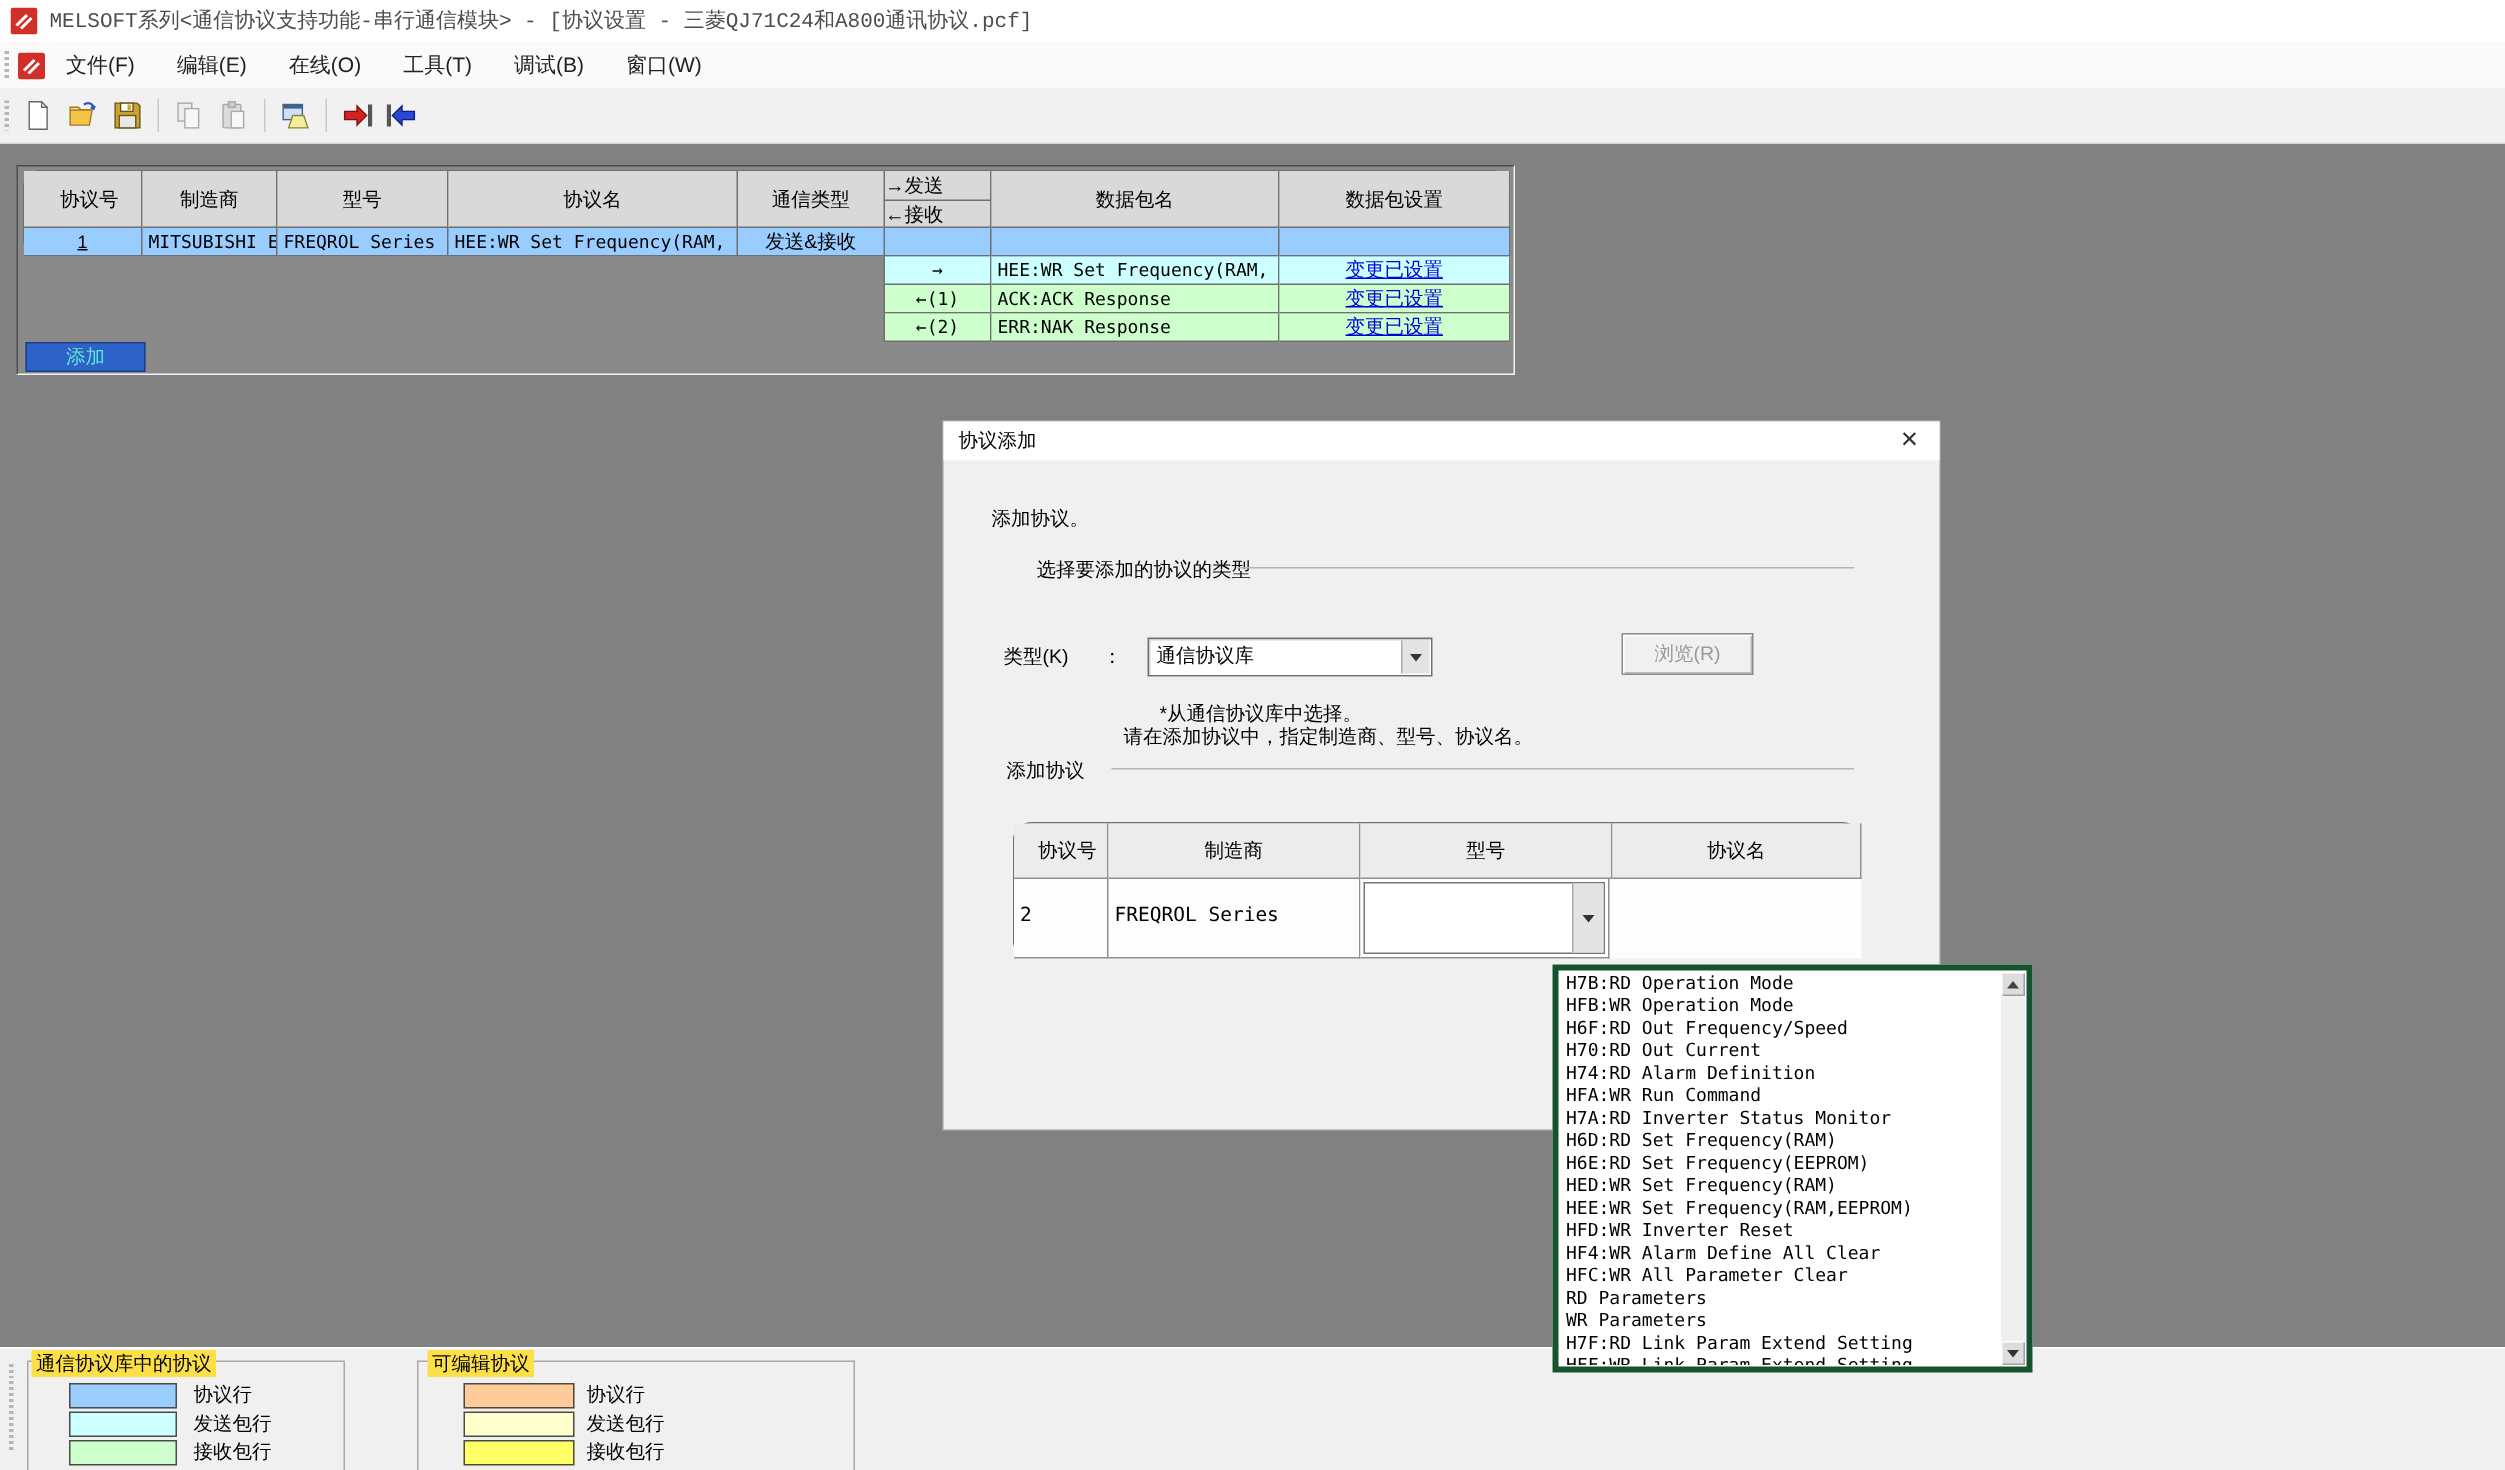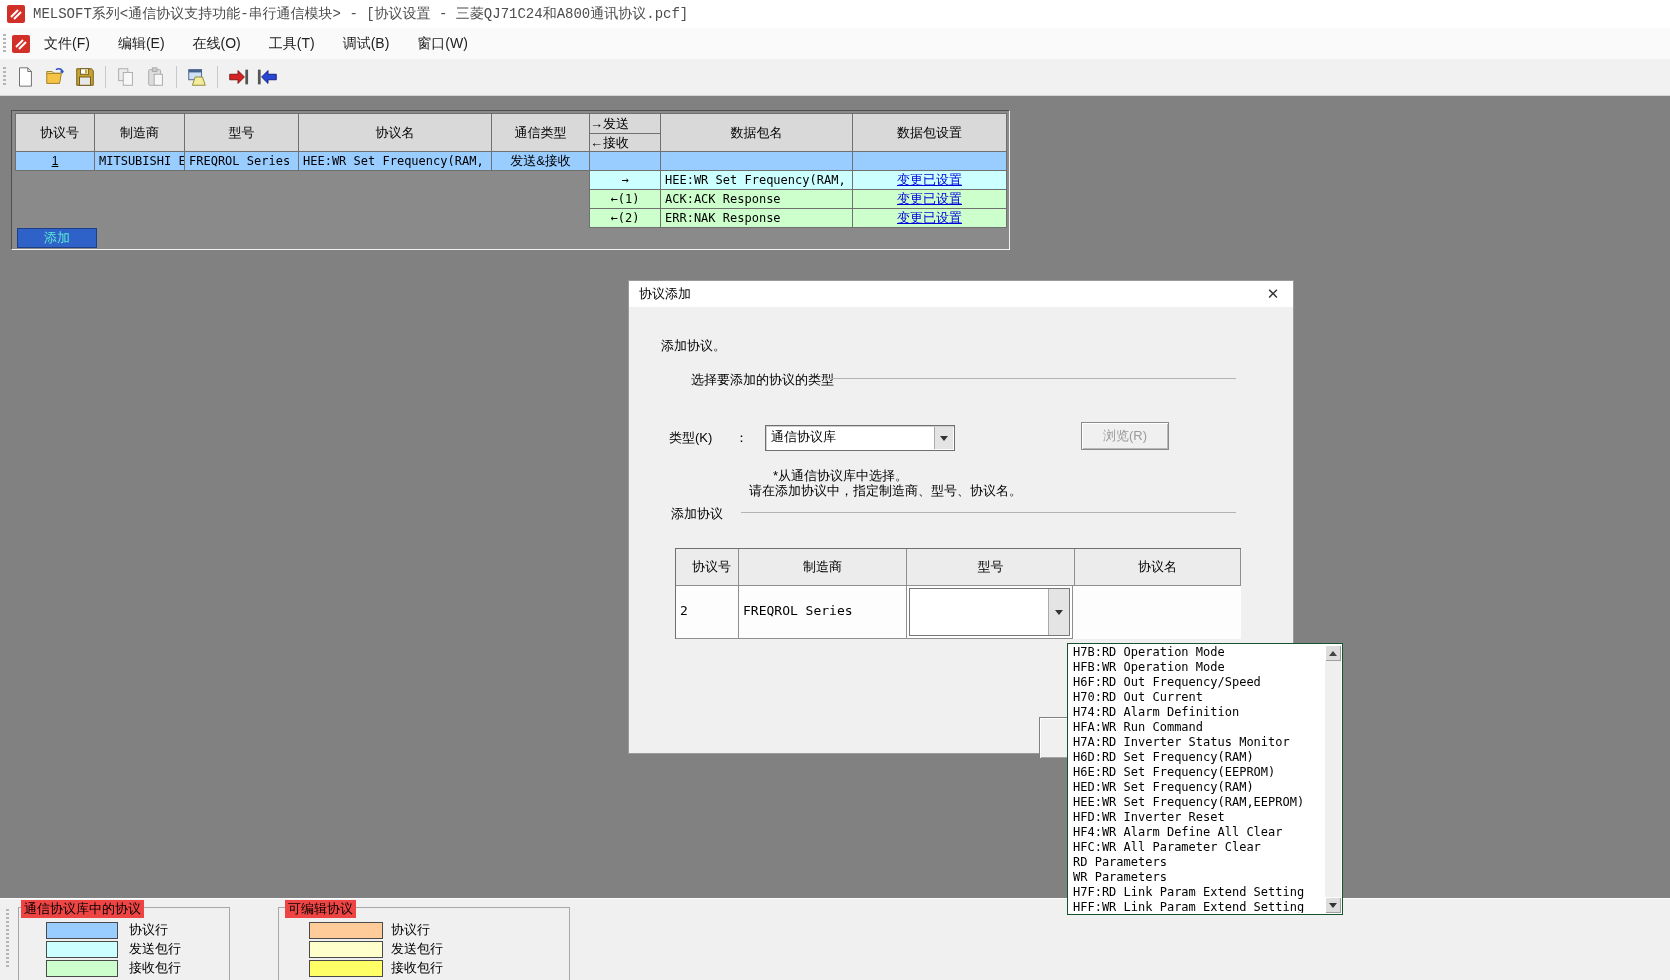--- a/index.html
+++ b/index.html
@@ -21,21 +21,21 @@
   .toolbar{left:0;top:59px;width:1670px;height:36px;background:#f1f1f1;border-bottom:1px solid #d6d6d6;
            display:flex;align-items:center;}
   .tbtn{width:28px;height:28px;margin:0 1px;display:flex;align-items:center;justify-content:center;}
   .tbtn svg{width:22px;height:22px;}
   .tsep{width:1px;height:22px;background:#c9c9c9;margin:0 5px;}
 
   
   .ptable{left:11px;top:110px;width:997px;height:138px;background:#8a8a8a;
           border:1px solid;border-color:#4f4f4f #f2f2f2 #f2f2f2 #4f4f4f;}
   .pt-grid{position:absolute;left:3px;top:2px;}
-  .tophalf{border-left:1px solid #707070;border-top:1px solid #707070;display:inline-block;}
+  .tophalf{border-left:1px solid #707070;border-top:1px solid #707070;display:inline-block;border-radius:13px;}
   .prow{display:flex;}
   .pcell{box-sizing:border-box;border-right:1px solid #707070;border-bottom:1px solid #707070;
          overflow:hidden;white-space:nowrap;}
   .ph{background:#d9d9d9;display:flex;align-items:center;justify-content:center;text-align:center;}
   .h38{height:38px;} .h19{height:19px;}
   .wrapnarrow{width:30px;line-height:14px;display:inline-block;}
   .sr{padding:0;display:block;}
   .sr div{height:18px;line-height:18px;text-align:left;}
   .sr div:first-child{border-bottom:1px solid #707070;height:19px;line-height:19px;}
   .drow .pcell{line-height:18px;font-size:12px;}
@@ -66,34 +66,34 @@
   .btn.disabled{color:#9b9b9b;}
   .itable .pcell{border-color:#8f8f8f;}
   .ih{background:#ececec;display:flex;align-items:center;justify-content:center;text-align:center;}
   .h37{height:37px;} .h53{height:53px;}
   .icombo{position:relative;background:#fff;padding:0;}
   .icombo-inner{position:absolute;inset:2px;border:1px solid #777;background:#fff;}
   .ok-frag{background:#f0f0f0;border:1px solid #808080;
            box-shadow:inset 1px 1px 0 #ffffff,inset -1px -1px 0 #a5a5a5;}
 
   
-  .dropdown{left:1067px;top:643px;width:276px;height:272px;background:#ffffff;border:1px solid #14532d;
+  .dropdown{left:1035px;top:643px;width:320px;height:272px;background:#ffffff;border:4px solid #14532d;
             box-sizing:border-box;z-index:50;}
   .dd-items{position:absolute;left:1px;top:1px;bottom:1px;right:18px;overflow:hidden;}
   .dd-item{height:15px;line-height:15px;font-size:12px;padding-left:4px;white-space:nowrap;
            font-family:"DejaVu Sans Mono",monospace;}
   .dd-scroll{position:absolute;right:1px;top:1px;bottom:1px;width:16px;background:#efefef;}
   .dd-arrow{position:absolute;left:0;width:16px;height:16px;background:#dddddd;
             box-shadow:inset 1px 1px 0 #fff,inset -1px -1px 0 #9f9f9f;
             display:flex;align-items:center;justify-content:center;}
 
   
   .bottombar{left:0;top:898px;width:1670px;height:82px;background:#f0f0f0;border-top:1px solid #fdfdfd;}
   .groupbox{position:absolute;border:1px solid #a8a8a8;}
-  .gb-label{position:absolute;top:-8px;left:4px;background:#ef4444;padding:0 3px;font-size:13px;white-space:nowrap;}
+  .gb-label{position:absolute;top:-8px;left:4px;background:#fde047;padding:0 3px;font-size:13px;white-space:nowrap;}
   .swatch{position:absolute;height:15px;border:1px solid #4a4a4a;}
   .leg-label{position:absolute;font-size:13px;line-height:17px;white-space:nowrap;}
 </style>
 </head>
 <body>
 
 <div class="root">
 
   <div class="abs titlebar">
     <span class="appicon">

